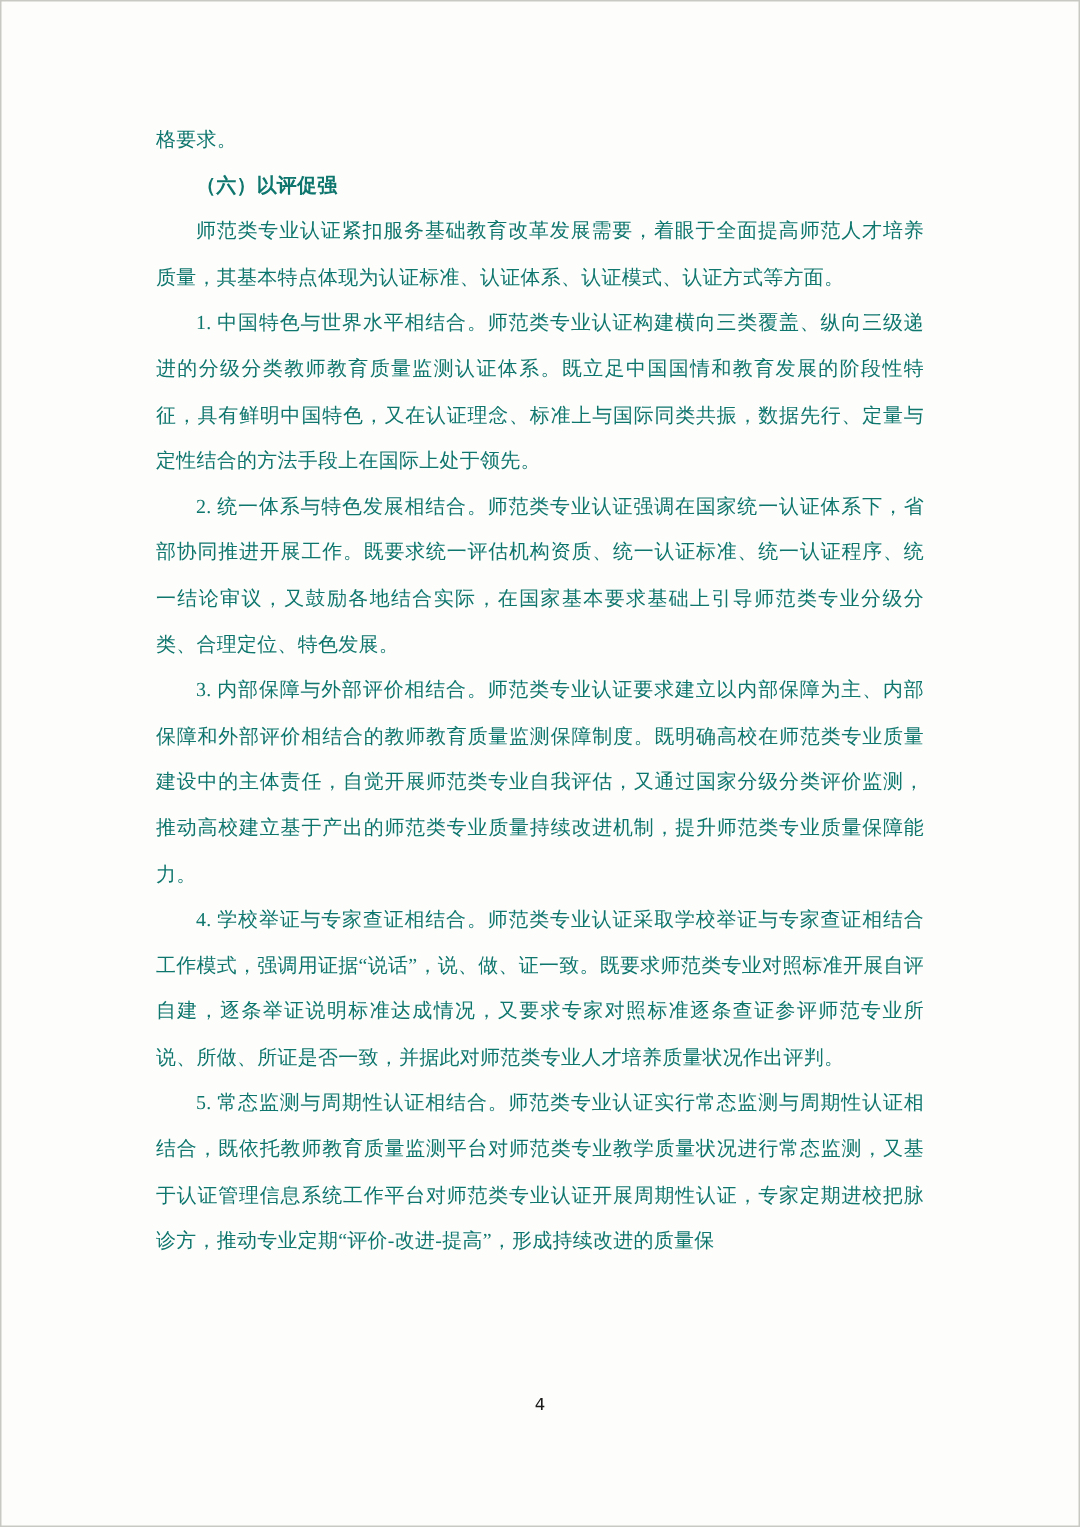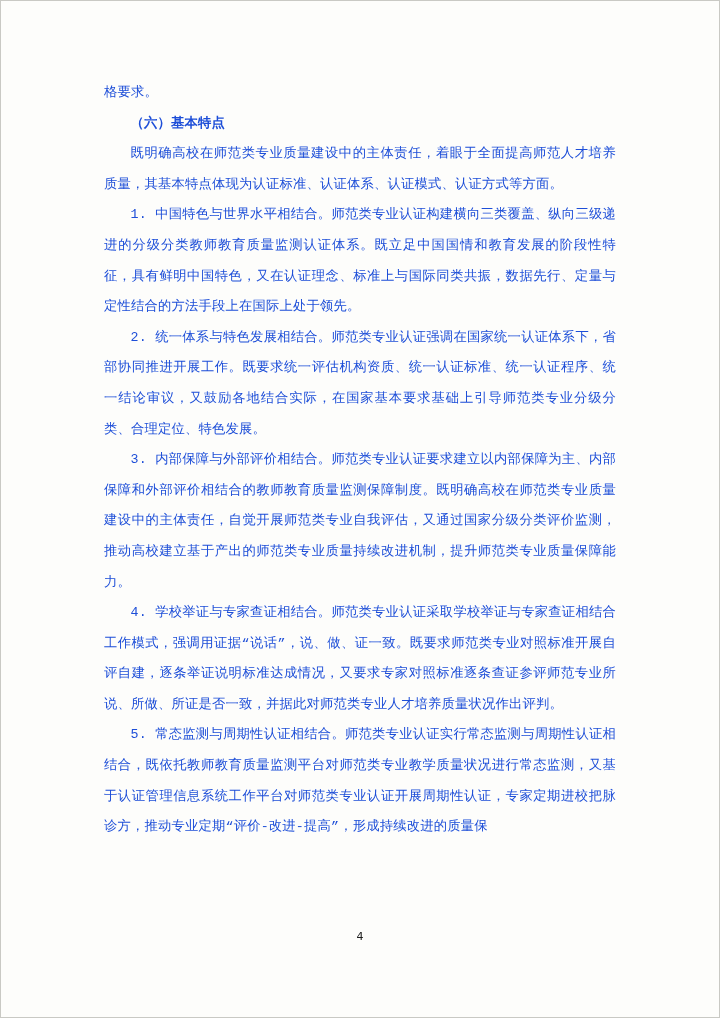--- a/index.html
+++ b/index.html
@@ -20,24 +20,24 @@
     position: absolute;
     left: 0; top: 0; right: 0; bottom: 0;
     border: 1px solid #c9c9c4;
     pointer-events: none;
   }
   .content {
     position: absolute;
     left: 104px;
     top: 78px;
     width: 512px;
-    font-family: Liberation Mono, monospace;
+    font-family: Liberation Serif, serif;
     font-size: 13.3px;
     line-height: 30.6px;
-    color: #1d4ed8;
+    color: #0f766e;
     text-align: justify;
     text-justify: inter-ideograph;
   }
   .content p {
     margin: 0;
     letter-spacing: 0.2px;
   }
   .indent {
     text-indent: 2em;
   }
@@ -58,22 +58,22 @@
   }
 </style>
 </head>
 <body>
 
 <div class="page">
   <div class="page-border"></div>
 
   <div class="content">
     <p>格要求。</p>
-    <p class="heading">（六）基本特点</p>
-    <p class="indent">既明确高校在师范类专业质量建设中的主体责任，着眼于全面提高师范人才培养质量，其基本特点体现为认证标准、认证体系、认证模式、认证方式等方面。</p>
+    <p class="heading">（六）以评促强</p>
+    <p class="indent">师范类专业认证紧扣服务基础教育改革发展需要，着眼于全面提高师范人才培养质量，其基本特点体现为认证标准、认证体系、认证模式、认证方式等方面。</p>
     <p class="indent">1. 中国特色与世界水平相结合。师范类专业认证构建横向三类覆盖、纵向三级递进的分级分类教师教育质量监测认证体系。既立足中国国情和教育发展的阶段性特征，具有鲜明中国特色，又在认证理念、标准上与国际同类共振，数据先行、定量与定性结合的方法手段上在国际上处于领先。</p>
     <p class="indent">2. 统一体系与特色发展相结合。师范类专业认证强调在国家统一认证体系下，省部协同推进开展工作。既要求统一评估机构资质、统一认证标准、统一认证程序、统一结论审议，又鼓励各地结合实际，在国家基本要求基础上引导师范类专业分级分类、合理定位、特色发展。</p>
     <p class="indent">3. 内部保障与外部评价相结合。师范类专业认证要求建立以内部保障为主、内部保障和外部评价相结合的教师教育质量监测保障制度。既明确高校在师范类专业质量建设中的主体责任，自觉开展师范类专业自我评估，又通过国家分级分类评价监测，推动高校建立基于产出的师范类专业质量持续改进机制，提升师范类专业质量保障能力。</p>
     <p class="indent">4. 学校举证与专家查证相结合。师范类专业认证采取学校举证与专家查证相结合工作模式，强调用证据“说话”，说、做、证一致。既要求师范类专业对照标准开展自评自建，逐条举证说明标准达成情况，又要求专家对照标准逐条查证参评师范专业所说、所做、所证是否一致，并据此对师范类专业人才培养质量状况作出评判。</p>
     <p class="indent">5. 常态监测与周期性认证相结合。师范类专业认证实行常态监测与周期性认证相结合，既依托教师教育质量监测平台对师范类专业教学质量状况进行常态监测，又基于认证管理信息系统工作平台对师范类专业认证开展周期性认证，专家定期进校把脉诊方，推动专业定期“评价-改进-提高”，形成持续改进的质量保</p>
   </div>
 
   <div class="page-number">4</div>
 </div>
 

